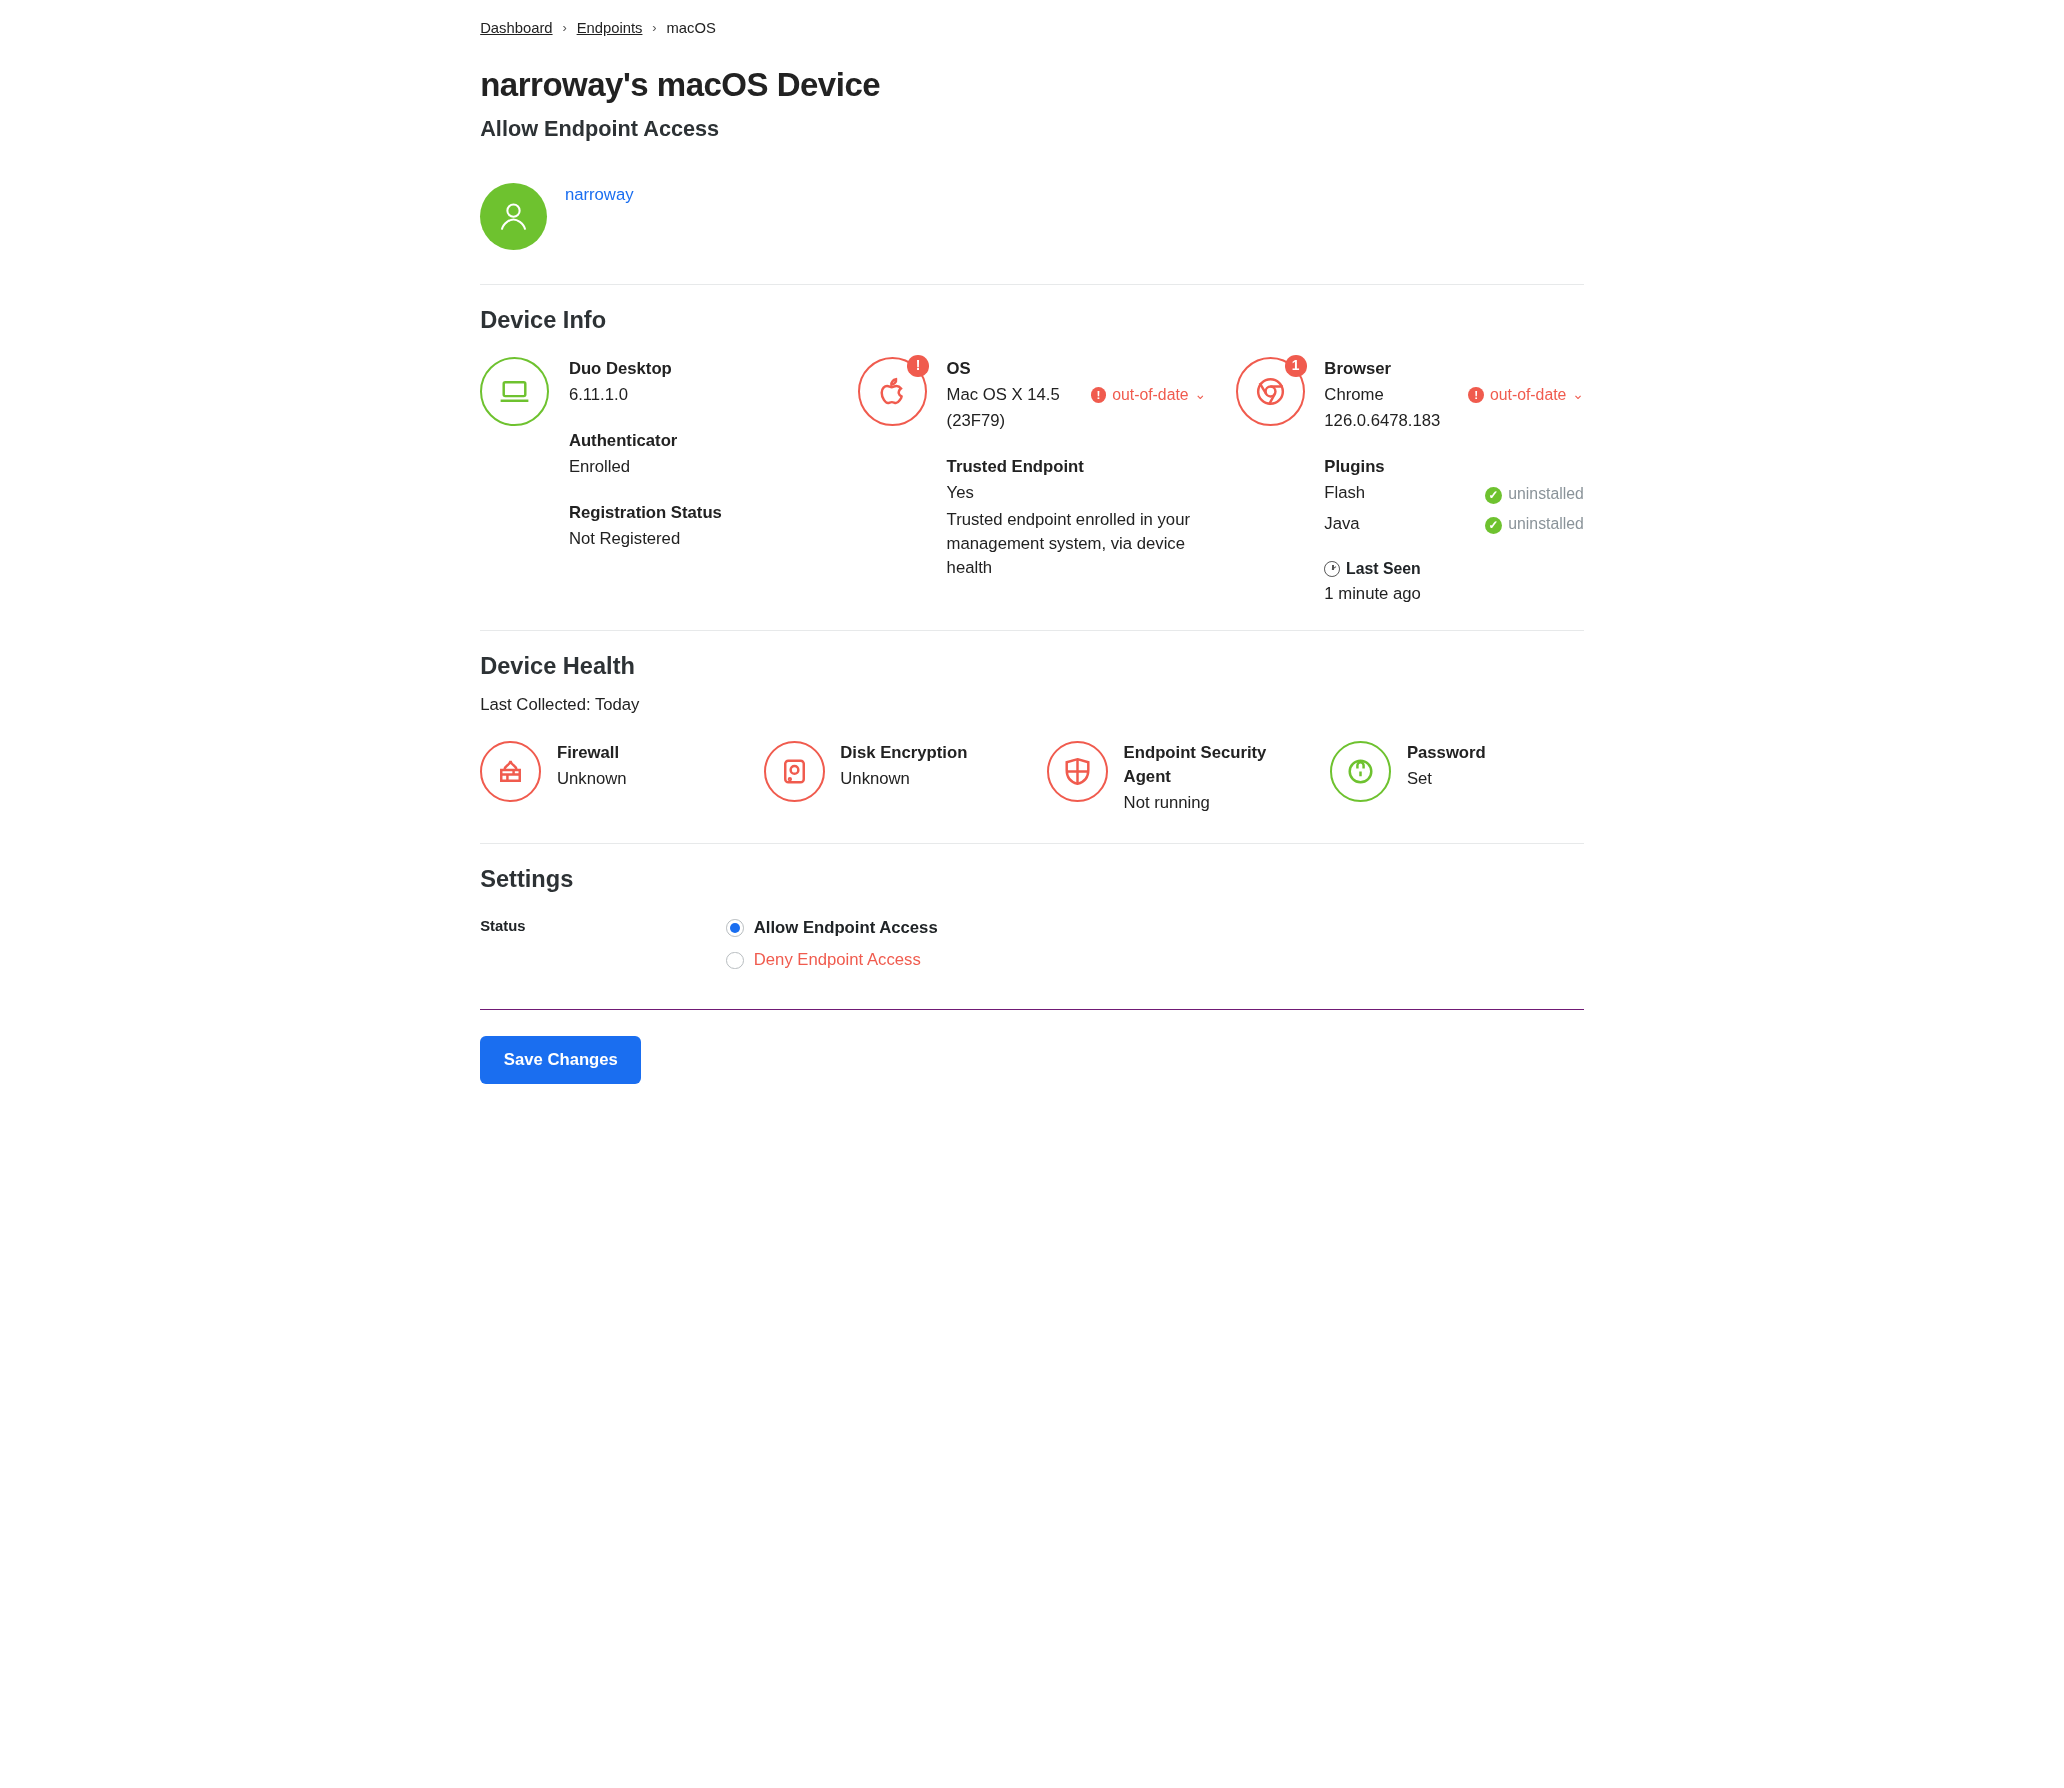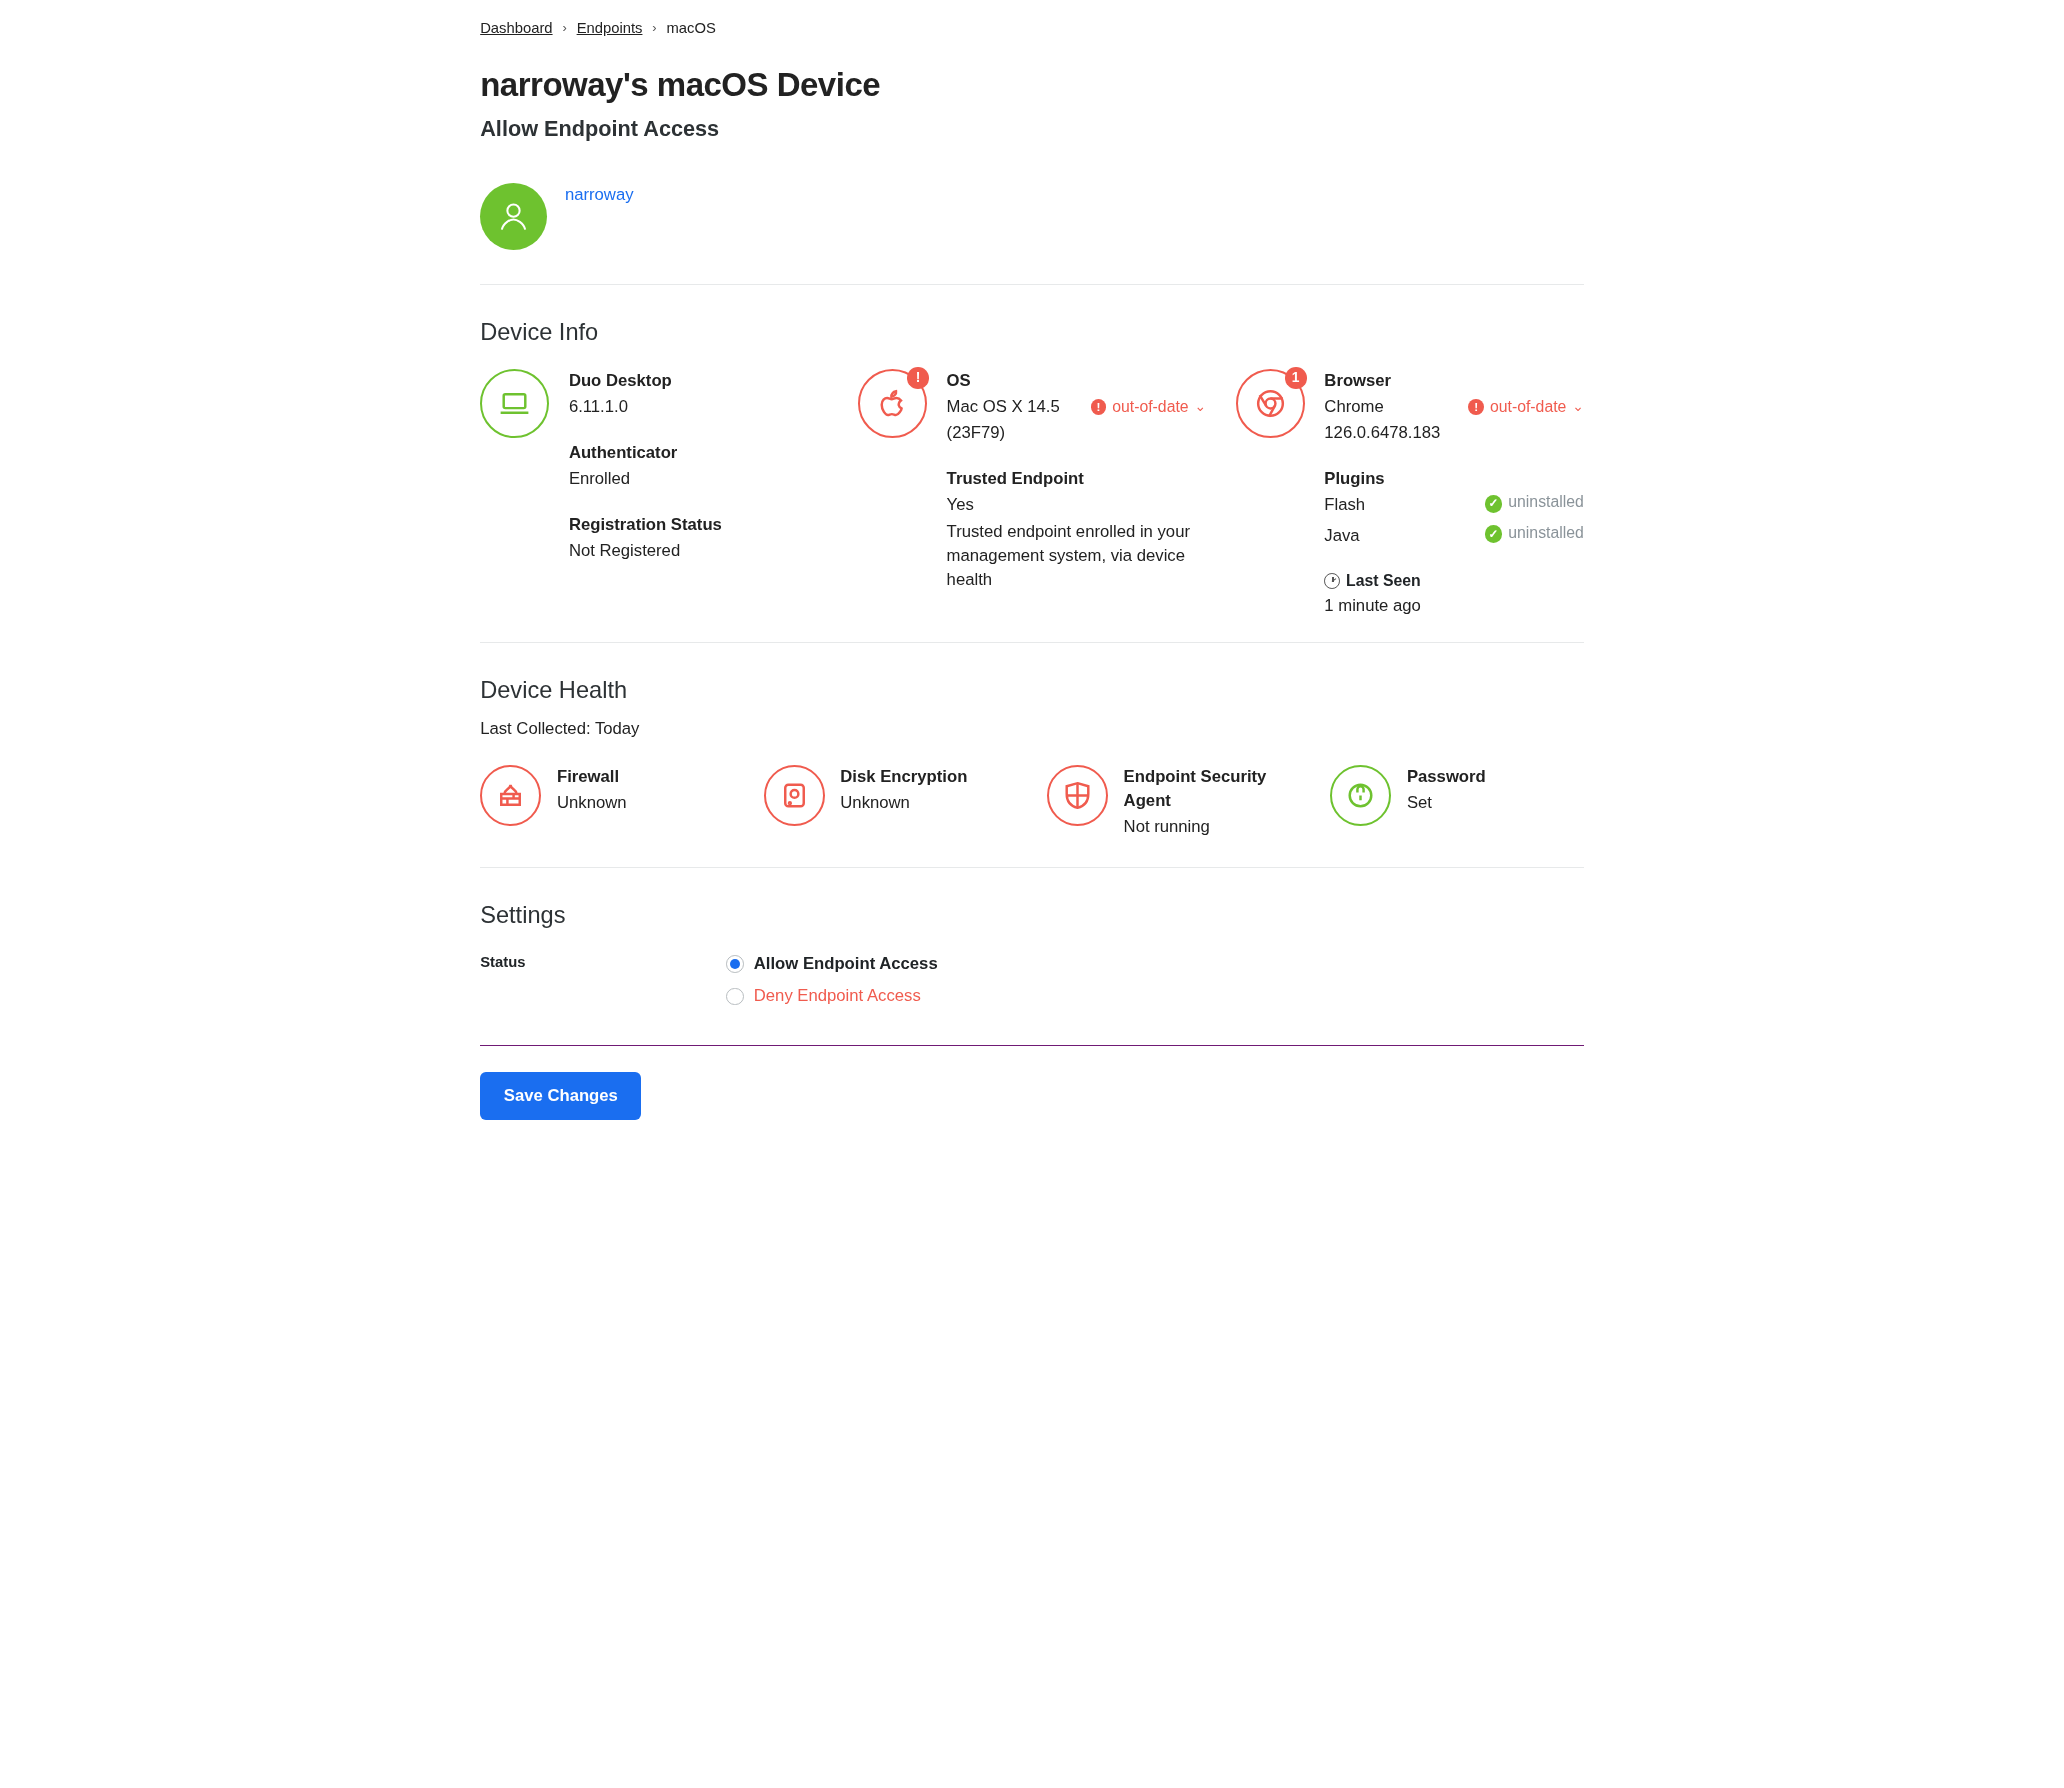--- a/index.html
+++ b/index.html
@@ -7,21 +7,21 @@
   .page{max-width:1143px;margin:0 auto;padding:17.7px 19.7px 39px}
   .breadcrumb{font-size:14.8px;color:#222;display:flex;align-items:center;gap:9.9px;margin-bottom:21.7px}
   .breadcrumb a{color:#222;text-decoration:underline}
   .breadcrumb .sep{font-size:12.8px;color:#555}
   h1{font-size:33px;font-weight:700;letter-spacing:-0.5px;color:#222}
   h2.sub{font-size:21.7px;font-weight:600;color:#2d3235;margin-top:3.9px}
   .owner{display:flex;align-items:flex-start;gap:17.7px;margin-top:39px;padding-bottom:34px;border-bottom:1px solid #e7e9ea}
   .avatar{width:67px;height:67px;border-radius:50%;background:#6ec22f;display:flex;align-items:center;justify-content:center}
   .avatar svg{width:35px;height:35px;stroke:#fff;fill:none;stroke-width:1.4}
   a.user{color:#1a6ef0;text-decoration:none;font-size:16.7px}
-  .section-title{font-size:23.6px;font-weight:400;color:#2d3235;margin-top:30px;margin-bottom:19.7px}
+  .section-title{font-size:23.6px;font-weight:700;color:#2d3235;margin-top:18px;margin-bottom:19.7px}
   .cols{display:flex;gap:29.6px;align-items:flex-start;padding-bottom:23.6px;border-bottom:1px solid #e7e9ea}
   .col{flex:1;display:flex;gap:19.7px;align-items:flex-start}
   .iconcircle{width:69px;height:69px;min-width:69px;border-radius:50%;border:2px solid;display:flex;align-items:center;justify-content:center;position:relative}
   .ic-green{border-color:#6ec22f;color:#6ec22f}
   .ic-red{border-color:#f05b4e;color:#f05b4e}
   .iconcircle svg{width:37px;height:37px;fill:none;stroke:currentColor;stroke-width:1.6}
   .badge-ex{position:absolute;top:-3.9px;right:-3.9px;width:21.7px;height:21.7px;border-radius:50%;background:#f05b4e;color:#fff;font-size:13.8px;font-weight:700;display:flex;align-items:center;justify-content:center}
   .kv{flex:1}
   .kv .label{font-weight:700;font-size:16.7px;color:#222;margin-top:0}
   .kv .value{font-size:16.7px;color:#222;margin-top:2px}
@@ -42,21 +42,21 @@
   .settings-row .slabel{font-weight:700;font-size:14.8px;width:167px}
   .radio-opt{display:flex;align-items:center;gap:9.9px;font-size:16.7px;margin-bottom:7.9px}
   .radio{width:17.7px;height:17.7px;border-radius:50%;border:1.5px solid #b8bdc0;display:inline-flex;align-items:center;justify-content:center;cursor:pointer}
   .radio.checked::after{content:"";width:9.9px;height:9.9px;border-radius:50%;background:#1a6ef0}
   .deny{color:#f05b4e}
   .btn{display:inline-block;margin-top:25.6px;background:#1a6ef0;color:#fff;border:none;border-radius:5.9px;padding:13.8px 23.6px;font-size:16.7px;font-weight:600;cursor:pointer}
   .seen{display:flex;align-items:center;gap:5.9px;font-weight:700}
   .clock{width:15.8px;height:15.8px;border:1.3px solid #555;border-radius:50%;position:relative;display:inline-block}
   .clock::after{content:"";position:absolute;width:4.9px;height:1.3px;background:#555;top:6.9px;left:6.9px;transform-origin:left;transform:rotate(-35deg)}
   .clock::before{content:"";position:absolute;width:1.3px;height:4.9px;background:#555;top:3px;left:6.9px}
-  .plugin-row{display:flex;align-items:flex-start;justify-content:space-between;margin-bottom:3.9px}
+  .plugin-row{display:flex;align-items:flex-end;justify-content:space-between;margin-bottom:3.9px}
 </style>
 </head>
 <body>
 
 <div class="page">
   <div class="breadcrumb">
     <a href="#">Dashboard</a>
     <span class="sep">›</span>
     <a href="#">Endpoints</a>
     <span class="sep">›</span>

